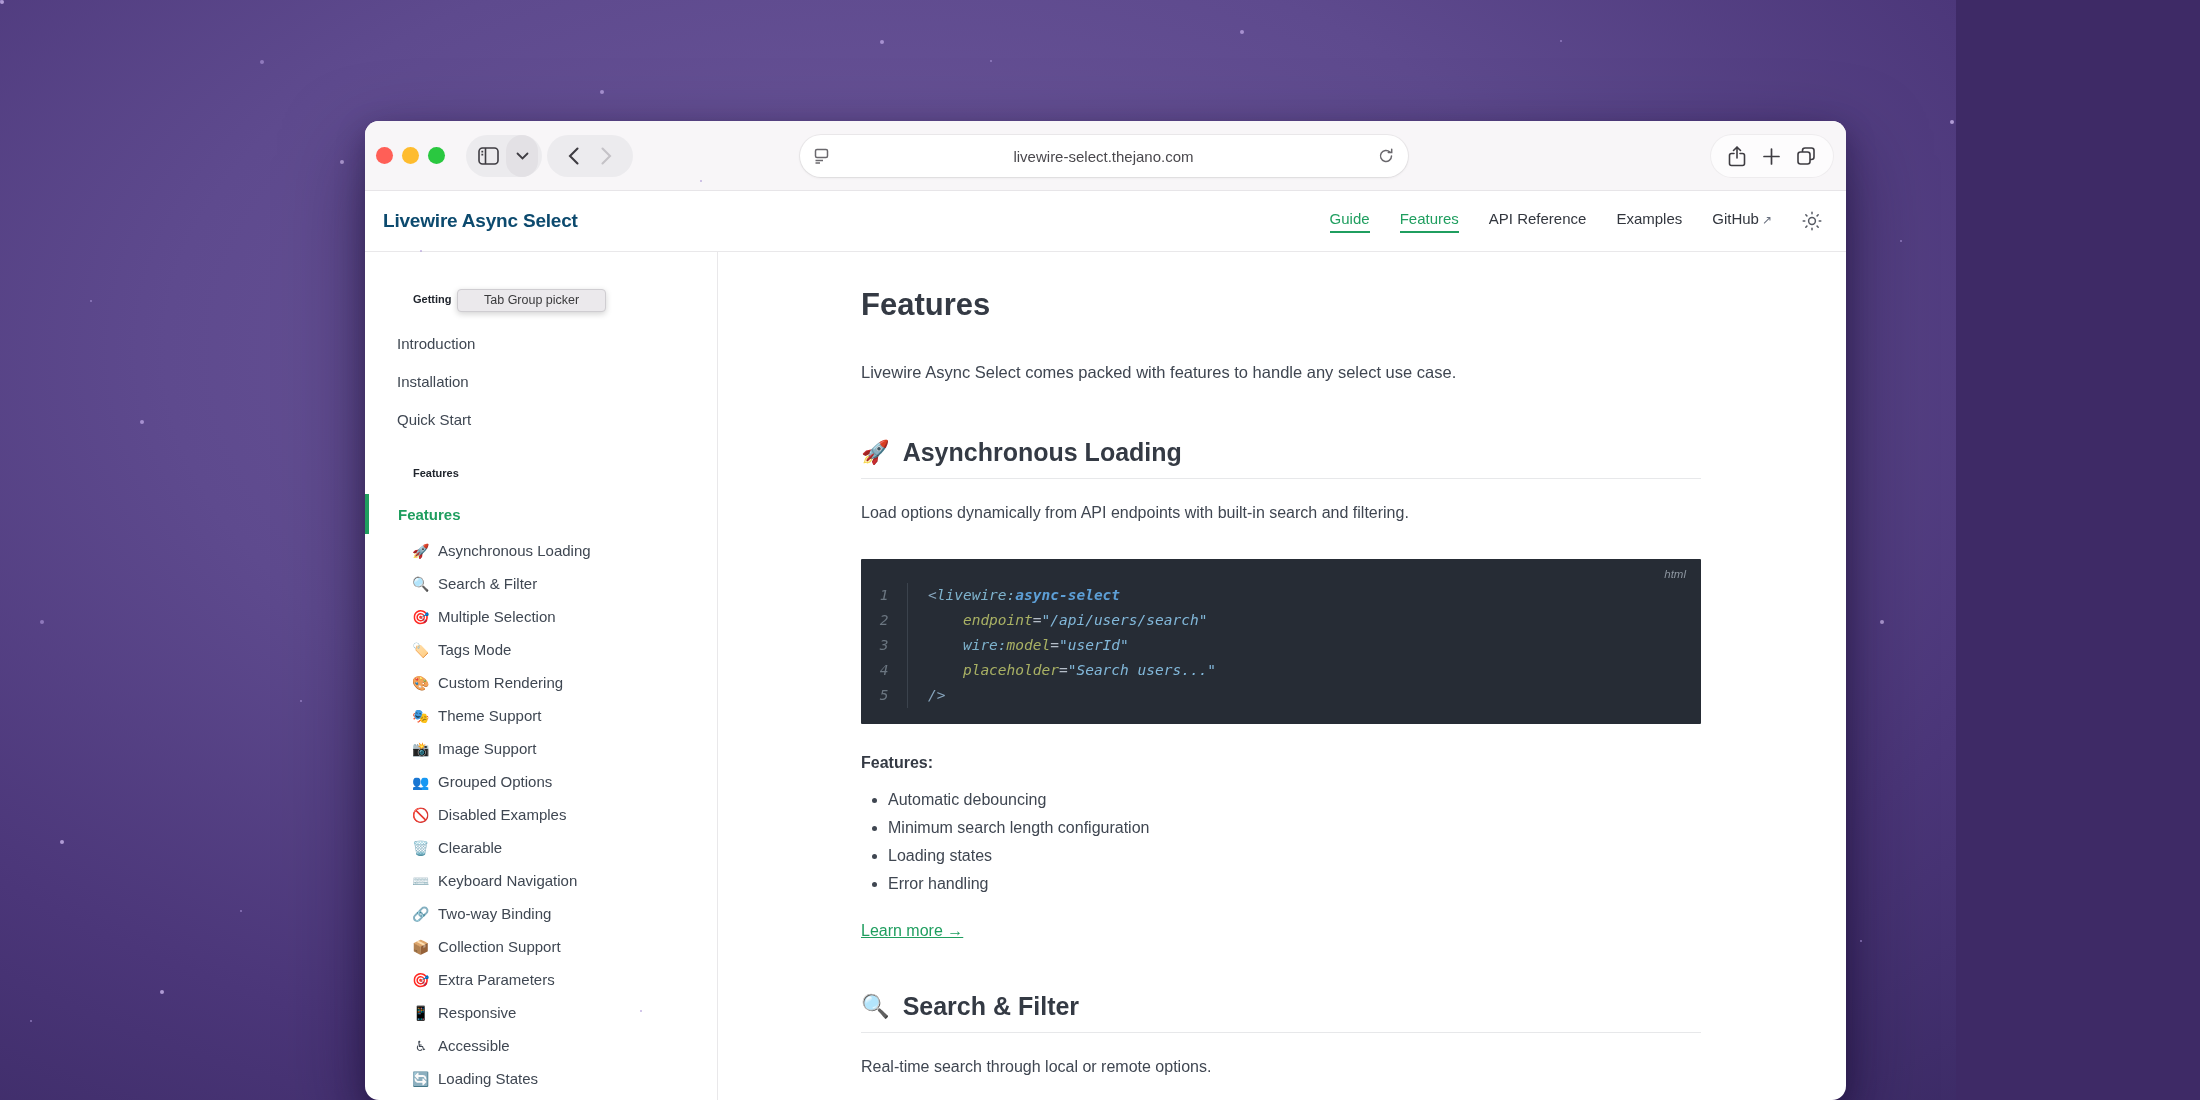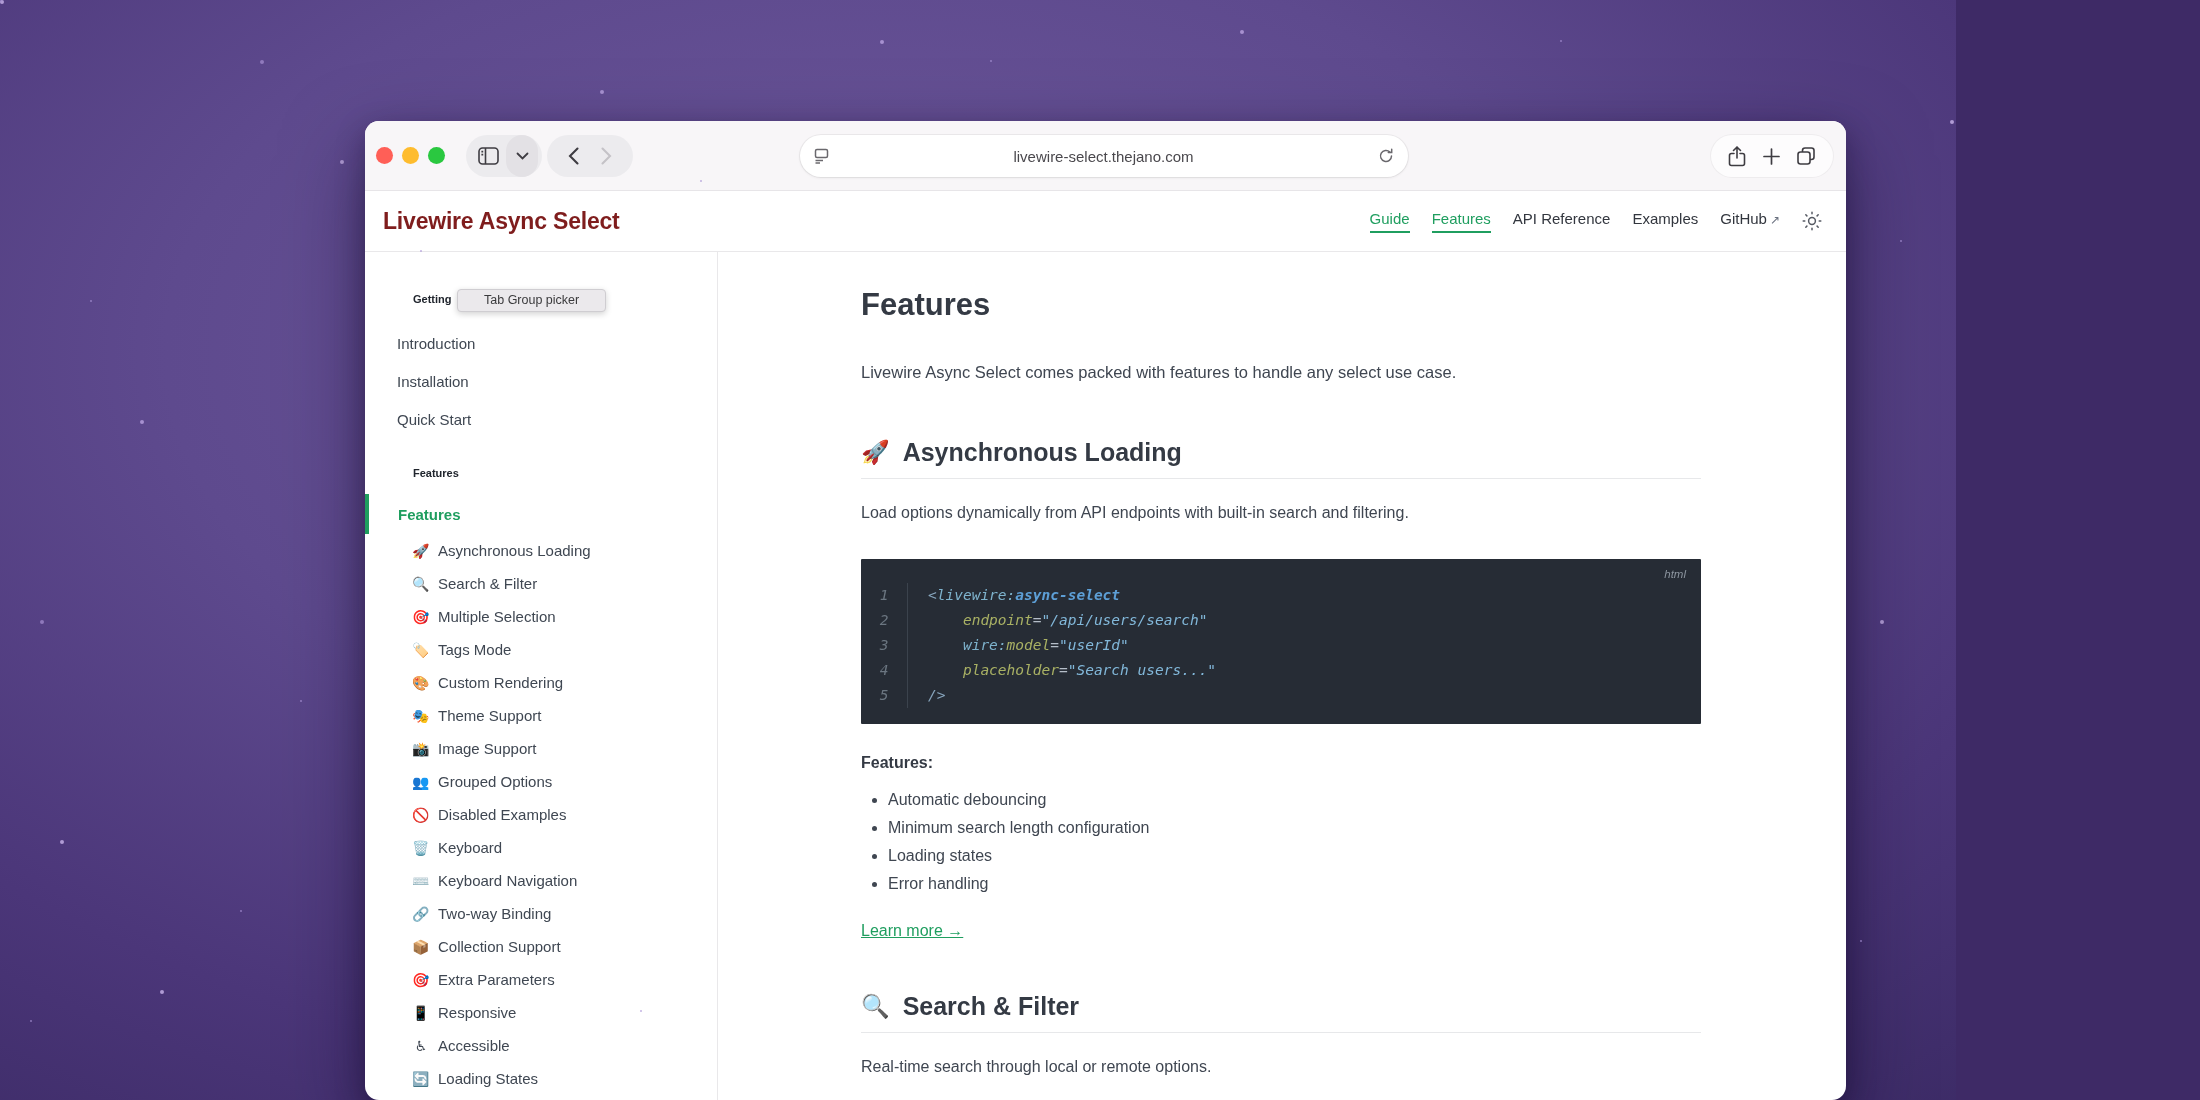--- a/index.html
+++ b/index.html
@@ -35,22 +35,22 @@
   .tool-icon{color:#3e3c42;display:flex;align-items:center;}
   .tool-icon.dim{color:#c4c2c7;}
   .urlbar{position:absolute;left:435px;top:14px;width:608px;height:42px;border-radius:21px;background:#fff;
     box-shadow:0 0 0 1px rgba(0,0,0,.05), 0 1px 3px rgba(0,0,0,.07);display:flex;align-items:center;padding:0 14px;box-sizing:border-box;}
   .urlbar .url-text{flex:1;text-align:center;font-size:15px;color:#4a484d;}
   .right-cluster{position:absolute;right:13px;top:14px;width:122px;height:42px;border-radius:21px;background:#fdfcfd;
     box-shadow:0 0 0 1px rgba(0,0,0,.04);display:flex;align-items:center;justify-content:space-evenly;}
 
   
   .site-header{height:60px;background:#fff;border-bottom:1px solid #e9e8ea;display:flex;align-items:center;padding:0 24px 0 18px;}
-  .site-title{font-size:23px;font-weight:700;color:#7f1d1d;letter-spacing:-.2px;}
-  .main-nav{margin-left:auto;display:flex;align-items:center;gap:22px;font-size:15px;}
+  .site-title{font-size:19px;font-weight:700;color:#0c4a6e;letter-spacing:-.2px;}
+  .main-nav{margin-left:auto;display:flex;align-items:center;gap:30px;font-size:15px;}
   .nav-link{color:#32363e;font-weight:500;cursor:pointer;text-decoration:none;padding-bottom:4px;border-bottom:2px solid transparent;}
   .nav-link.active{color:#1f9e5f;border-bottom-color:#1f9e5f;}
   .nav-link .ext{font-size:12px;color:#6b7280;margin-left:3px;}
   .theme-btn{color:#565a63;display:flex;align-items:center;cursor:pointer;background:none;border:none;padding:0;}
 
   
   .win-body{display:flex;height:849px;}
   .sidebar{position:relative;width:353px;box-sizing:border-box;border-right:1px solid #e9e8ea;padding-top:28px;overflow:hidden;flex-shrink:0;}
   .side-heading{margin:8px 16px 0;padding-left:32px;font-size:11px;font-weight:700;color:#20252d;line-height:22px;}
   .side-heading.second{margin-top:24px;}
@@ -262,21 +262,21 @@
               <span>Grouped Options</span>
             </div>
 
             <div class="side-item lvl2">
               <span class="emoji">🚫</span>
               <span>Disabled Examples</span>
             </div>
 
             <div class="side-item lvl2">
               <span class="emoji">🗑️</span>
-              <span>Keyboard</span>
+              <span>Clearable</span>
             </div>
 
             <div class="side-item lvl2">
               <span class="emoji">⌨️</span>
               <span>Keyboard Navigation</span>
             </div>
 
             <div class="side-item lvl2">
               <span class="emoji">🔗</span>
               <span>Two-way Binding</span>

